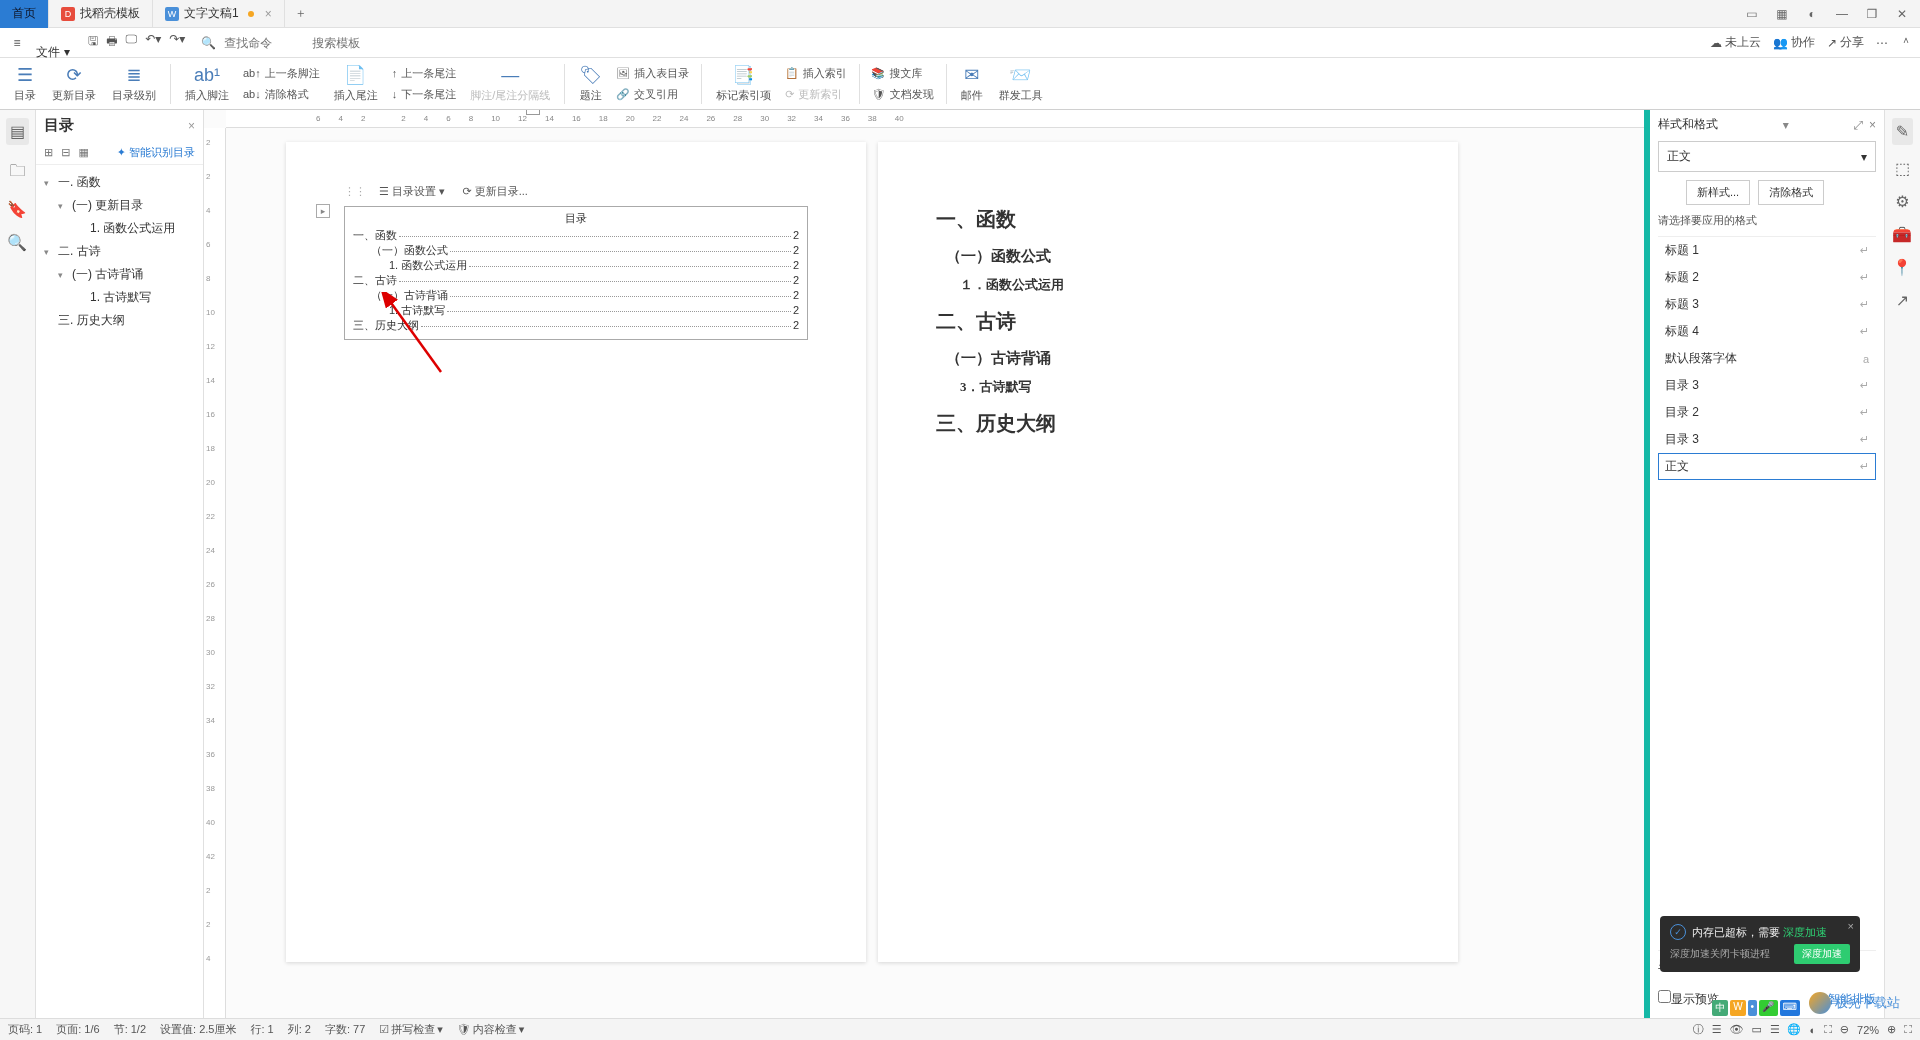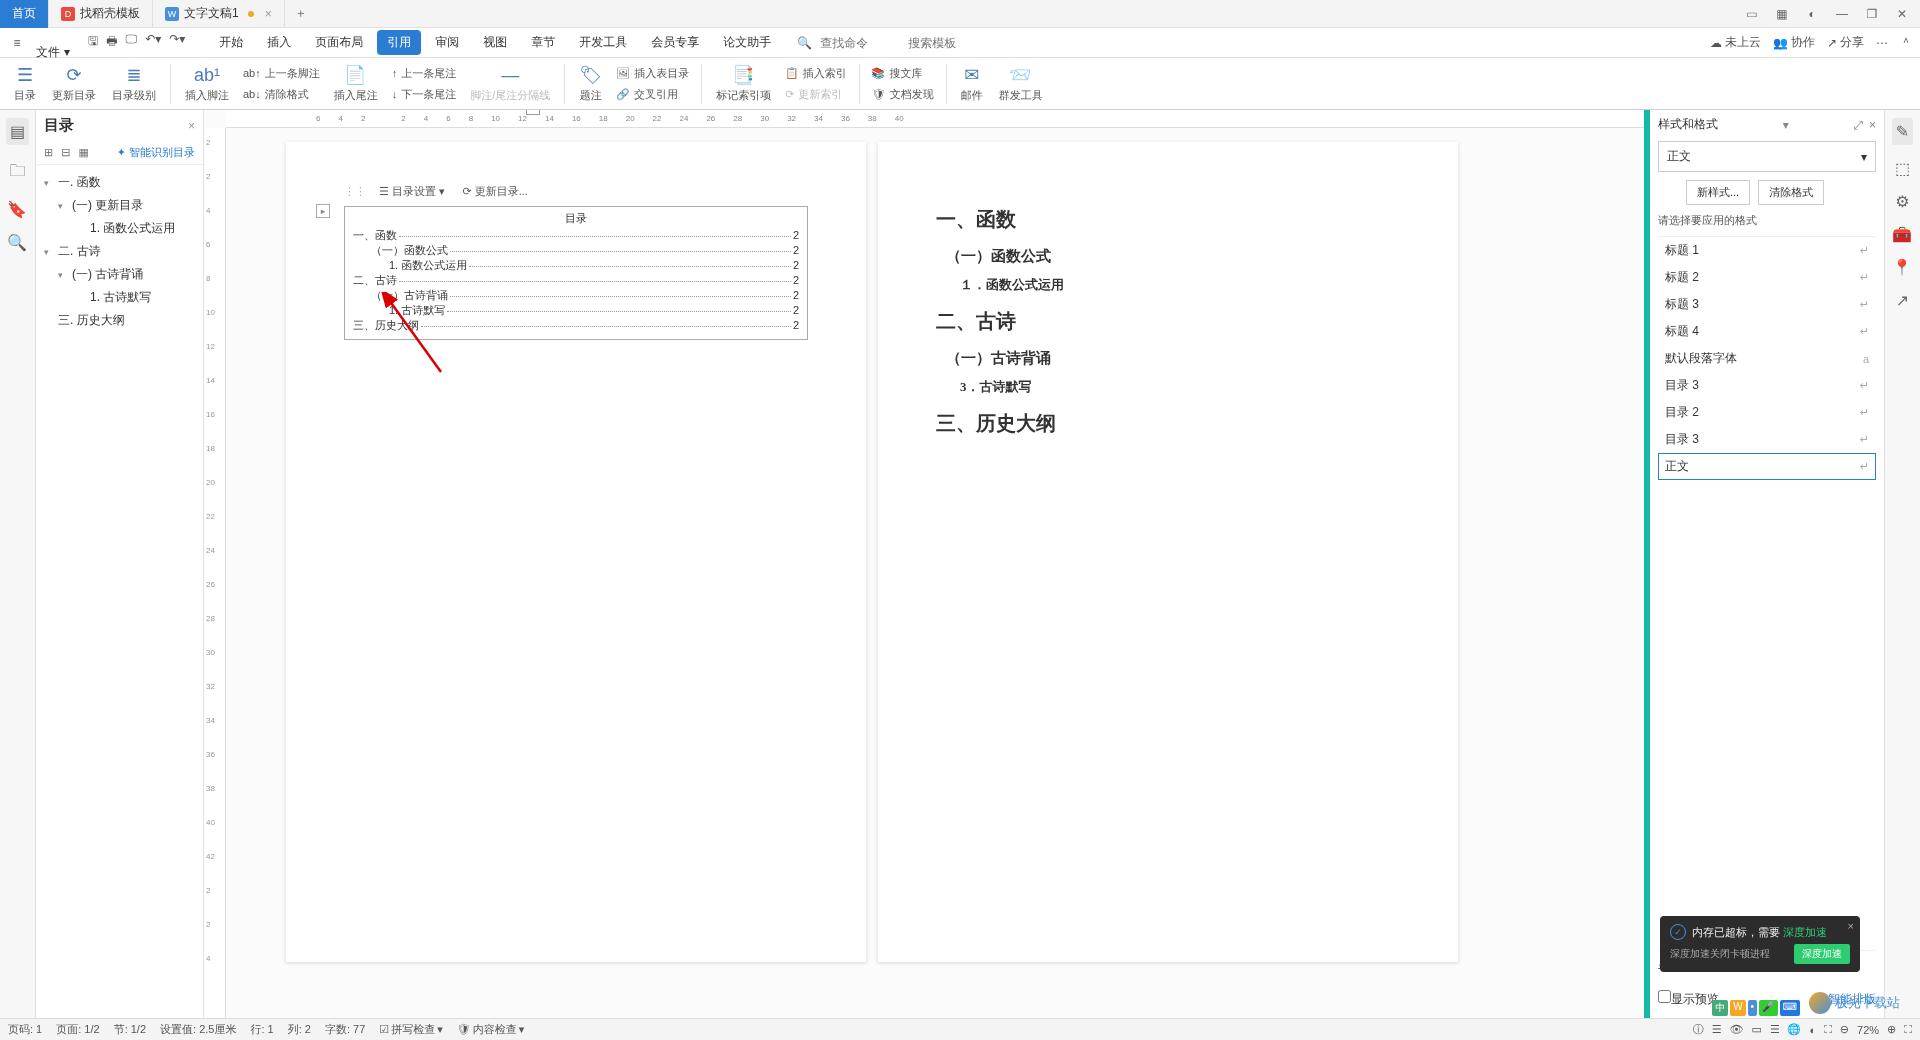--- a/index.html
+++ b/index.html
@@ -1,19 +1,19 @@
 <!DOCTYPE html>
 <html><head>
 <meta charset="utf-8">
 <style>
 * { box-sizing: border-box; margin: 0; padding: 0; }
 body { font-family: "Microsoft YaHei", sans-serif; font-size: 12px; color: #333; background: #fff; overflow: hidden; width: 1920px; height: 1040px; }
 .titlebar { height: 28px; background: #f4f4f4; display: flex; align-items: center; border-bottom: 1px solid #e0e0e0; }
 .tab { height: 28px; padding: 0 12px; display: flex; align-items: center; gap: 5px; border-right: 1px solid #e0e0e0; cursor: pointer; }
-.tab.home { background: #2b7cd3; color: #ffffff; }
+.tab.home { background: #2b7cd3; color: #0f172a; }
 .tab-icon { width: 14px; height: 14px; display: inline-flex; align-items: center; justify-content: center; }
 .tab-icon.red { background: #e74c3c; color: #fff; border-radius: 2px; font-size: 9px; }
 .tab-icon.blue { background: #4a90d9; color: #fff; border-radius: 2px; font-size: 9px; }
 .tab .mod { width: 6px; height: 6px; background: #f5a623; border-radius: 50%; margin-left: 4px; }
 .tab .close { margin-left: 6px; color: #999; }
 .newtab { padding: 0 10px; color: #666; cursor: pointer; }
 .win-controls { margin-left: auto; display: flex; gap: 2px; padding-right: 4px; }
 .win-btn { width: 28px; height: 22px; display: flex; align-items: center; justify-content: center; cursor: pointer; color: #666; }
 .menubar { height: 30px; display: flex; align-items: center; padding: 0 8px; gap: 4px; border-bottom: 1px solid #e0e0e0; background: #fff; }
 .menu-icon { width: 18px; height: 18px; display: flex; align-items: center; justify-content: center; cursor: pointer; color: #555; }
@@ -139,32 +139,20 @@
       <span>文件</span> 
       <span>▾</span>
     </div>
   <div class="qat">
     <span class="qat-btn">🖫</span>
     <span class="qat-btn">🖶</span>
     <span class="qat-btn">🖵</span>
     <span class="qat-btn">↶▾</span>
     <span class="qat-btn">↷▾</span>
   </div>
-  <div class="menu-tabs">
-    <div class="menu-tab">开始</div>
-    <div class="menu-tab">插入</div>
-    <div class="menu-tab">页面布局</div>
-    <div class="menu-tab active">引用</div>
-    <div class="menu-tab">审阅</div>
-    <div class="menu-tab">视图</div>
-    <div class="menu-tab">章节</div>
-    <div class="menu-tab">开发工具</div>
-    <div class="menu-tab">会员专享</div>
-    <div class="menu-tab">论文助手</div>
-  </div>
   <div class="search-area">
     <span>🔍</span>
     <input class="search-input" placeholder="查找命令" style="">
     <input class="search-input" placeholder="搜索模板" style="">
   </div>
   <div class="right-menu">
     <div class="right-menu-item">
         <span>☁</span>
         <span>未上云</span>
       </div>
@@ -539,21 +527,21 @@
     <div class="icon">⬚</div>
     <div class="icon">⚙</div>
     <div class="icon">🧰</div>
     <div class="icon">📍</div>
     <div class="icon">↗</div>
   </div>
 </div>
 
 <div class="statusbar">
   <div class="item">页码: 1</div>
-  <div class="item">页面: 1/2</div>
+  <div class="item">页面: 1/6</div>
   <div class="item">节: 1/2</div>
   <div class="item">设置值: 2.5厘米</div>
   <div class="item">行: 1</div>
   <div class="item">列: 2</div>
   <div class="item">字数: 77</div>
   <div class="item"><span>☑</span><span>拼写检查</span> ▾</div>
   <div class="item"><span>🛡</span><span>内容检查</span> ▾</div>
   <div class="right">
     <span>ⓘ</span>
     <span>☰</span>

